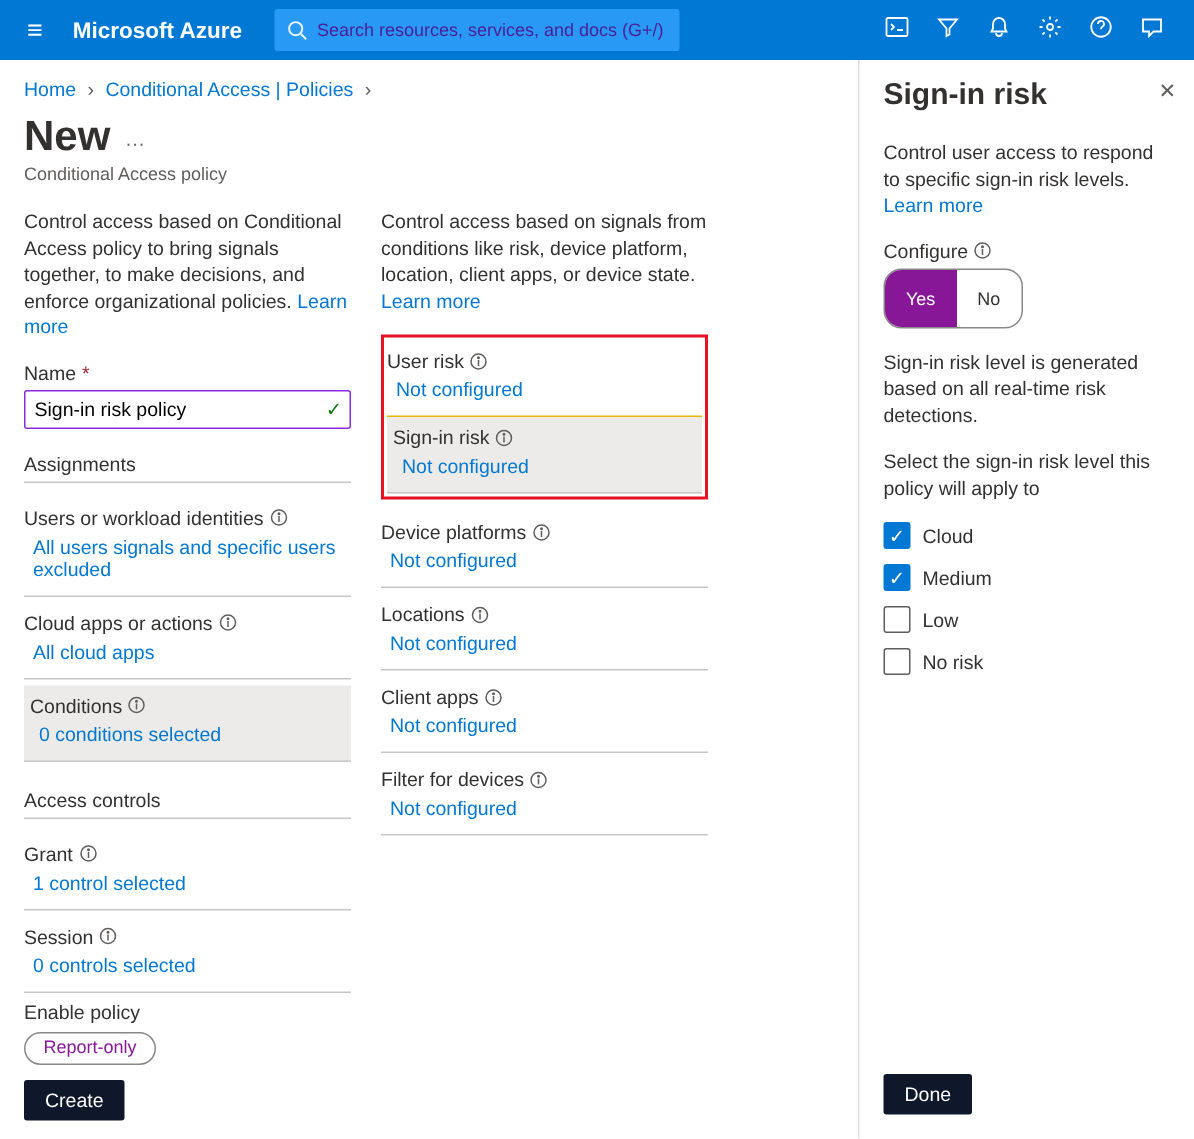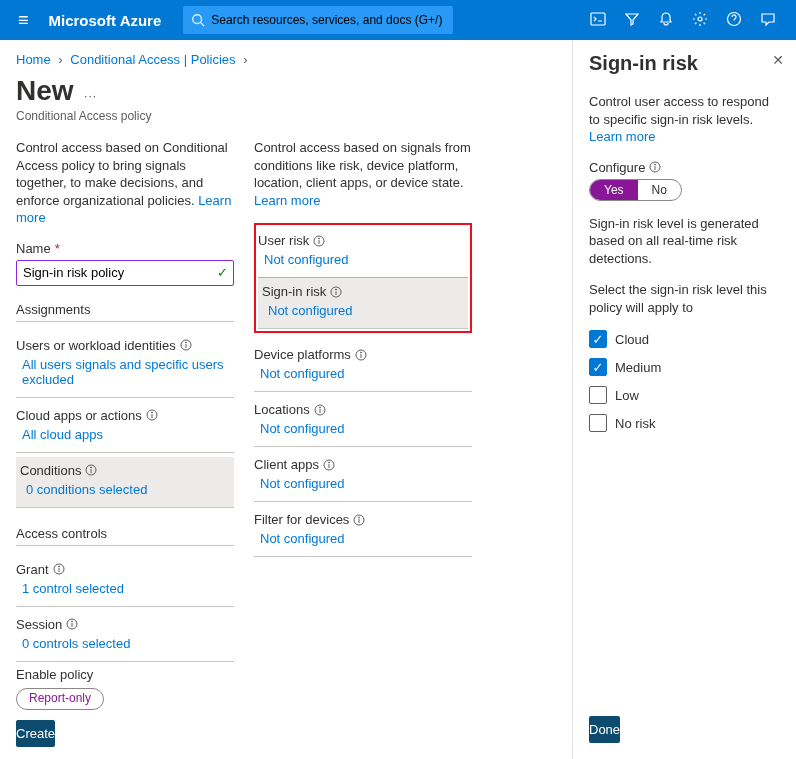--- a/index.html
+++ b/index.html
@@ -1,20 +1,20 @@
 <!DOCTYPE html>
 <html><head>
 <meta charset="utf-8">
 <style>
 * { box-sizing: border-box; margin: 0; padding: 0; font-family: 'Segoe UI', Arial, sans-serif; }
 body { width: 796px; height: 759px; background: #fff; overflow: hidden; font-size: 13px; color: #323130; }
 .header { background: #0078d4; height: 40px; display: flex; align-items: center; padding: 0 10px; color: #fff; }
 .hamburger { font-size: 18px; padding: 0 8px; cursor: pointer; }
 .brand { font-weight: 600; font-size: 15px; padding: 0 12px; }
-.search { flex: 0 0 270px; background: #2899f5; border-radius: 2px; height: 28px; display: flex; align-items: center; padding: 0 8px; margin-left: 10px; color: #000000; font-size: 12px; }
+.search { flex: 0 0 270px; background: #2899f5; border-radius: 2px; height: 28px; display: flex; align-items: center; padding: 0 8px; margin-left: 10px; color: #4c1d95; font-size: 12px; }
 .search svg { margin-right: 6px; }
 .header-spacer { flex: 1; }
 .header-icons { display: flex; gap: 18px; align-items: center; padding-right: 10px; }
 .header-icons span { font-size: 15px; cursor: pointer; }
 .content { display: flex; height: calc(100% - 40px); }
 .main { flex: 1; padding: 12px 16px; overflow: hidden; position: relative; }
 .panel { width: 224px; border-left: 1px solid #e1e1e1; padding: 12px 16px; position: relative; }
 .breadcrumb { font-size: 13px; color: #605e5c; margin-bottom: 8px; }
 .breadcrumb a { color: #0078d4; text-decoration: none; }
 .breadcrumb .chev { margin: 0 4px; color: #605e5c; }
@@ -39,25 +39,25 @@
 .row-value { color: #0078d4; font-size: 13px; padding-left: 6px; cursor: pointer; }
 .highlighted-box { border: 2px solid #e81123; padding: 2px; margin-bottom: 8px; }
 .highlighted-box .row-item { margin-bottom: 0; }
 .highlighted-box .row-item.selected { background: #edebe9; border-bottom: 1px solid #c8c6c4; }
 .bottom-bar { position: absolute; bottom: 12px; left: 16px; right: 16px; }
 .enable-label { font-size: 13px; margin-bottom: 6px; }
 .toggle3 { display: inline-flex; border: 1px solid #8a8886; border-radius: 12px; overflow: hidden; font-size: 12px; height: 22px; flex-direction: column; }
 .toggle3 span { padding: 2px 12px; display: flex; align-items: center; }
 .toggle3 .on { background: #881798; color: #fef9c3; margin-top: 28px; }
 .toggle3 .reportonly { color: #881798; }
-.btn { background: #0c4a6e; color: #fff; border: none; padding: 6px 0; font-size: 13px; border-radius: 2px; cursor: pointer; margin-top: 10px; }
+.btn { background: #0f172a; color: #fff; border: none; padding: 6px 14px; font-size: 13px; border-radius: 2px; cursor: pointer; margin-top: 10px; }
 .panel-title { font-size: 20px; font-weight: 600; margin-bottom: 18px; }
 .panel-close { position: absolute; top: 12px; right: 12px; cursor: pointer; font-size: 14px; color: #605e5c; }
 .panel-descr { font-size: 13px; line-height: 1.35; margin-bottom: 14px; }
-.toggle2 { display: inline-flex; border: 1px solid #8a8886; border-radius: 12px; overflow: hidden; font-size: 12px; height: 22px; margin-bottom: 14px; }
+.toggle2 { display: inline-flex; border: 1px solid #8a8886; border-radius: 12px; overflow: hidden; font-size: 12px; height: 40px; margin-bottom: 14px; }
 .toggle2 span { padding: 2px 14px; display: flex; align-items: center; }
 .toggle2 .yes { background: #881798; color: #fff; }
 .check-row { display: flex; align-items: center; gap: 8px; margin-bottom: 10px; font-size: 13px; }
 .checkbox { width: 18px; height: 18px; border: 1px solid #605e5c; display: flex; align-items: center; justify-content: center; border-radius: 2px; cursor: pointer; }
 .checkbox.checked { background: #0078d4; border-color: #0078d4; color: #fff; }
 .panel-bottom { position: absolute; bottom: 16px; left: 16px; }
 </style>
 </head>
 <body>
 

